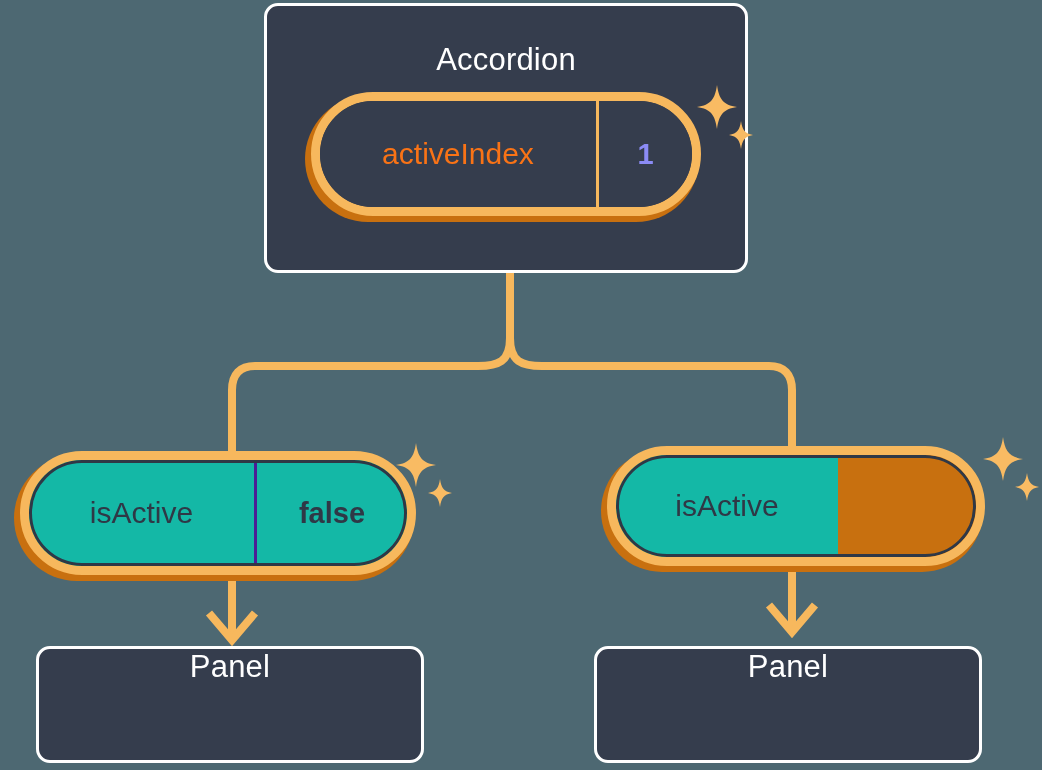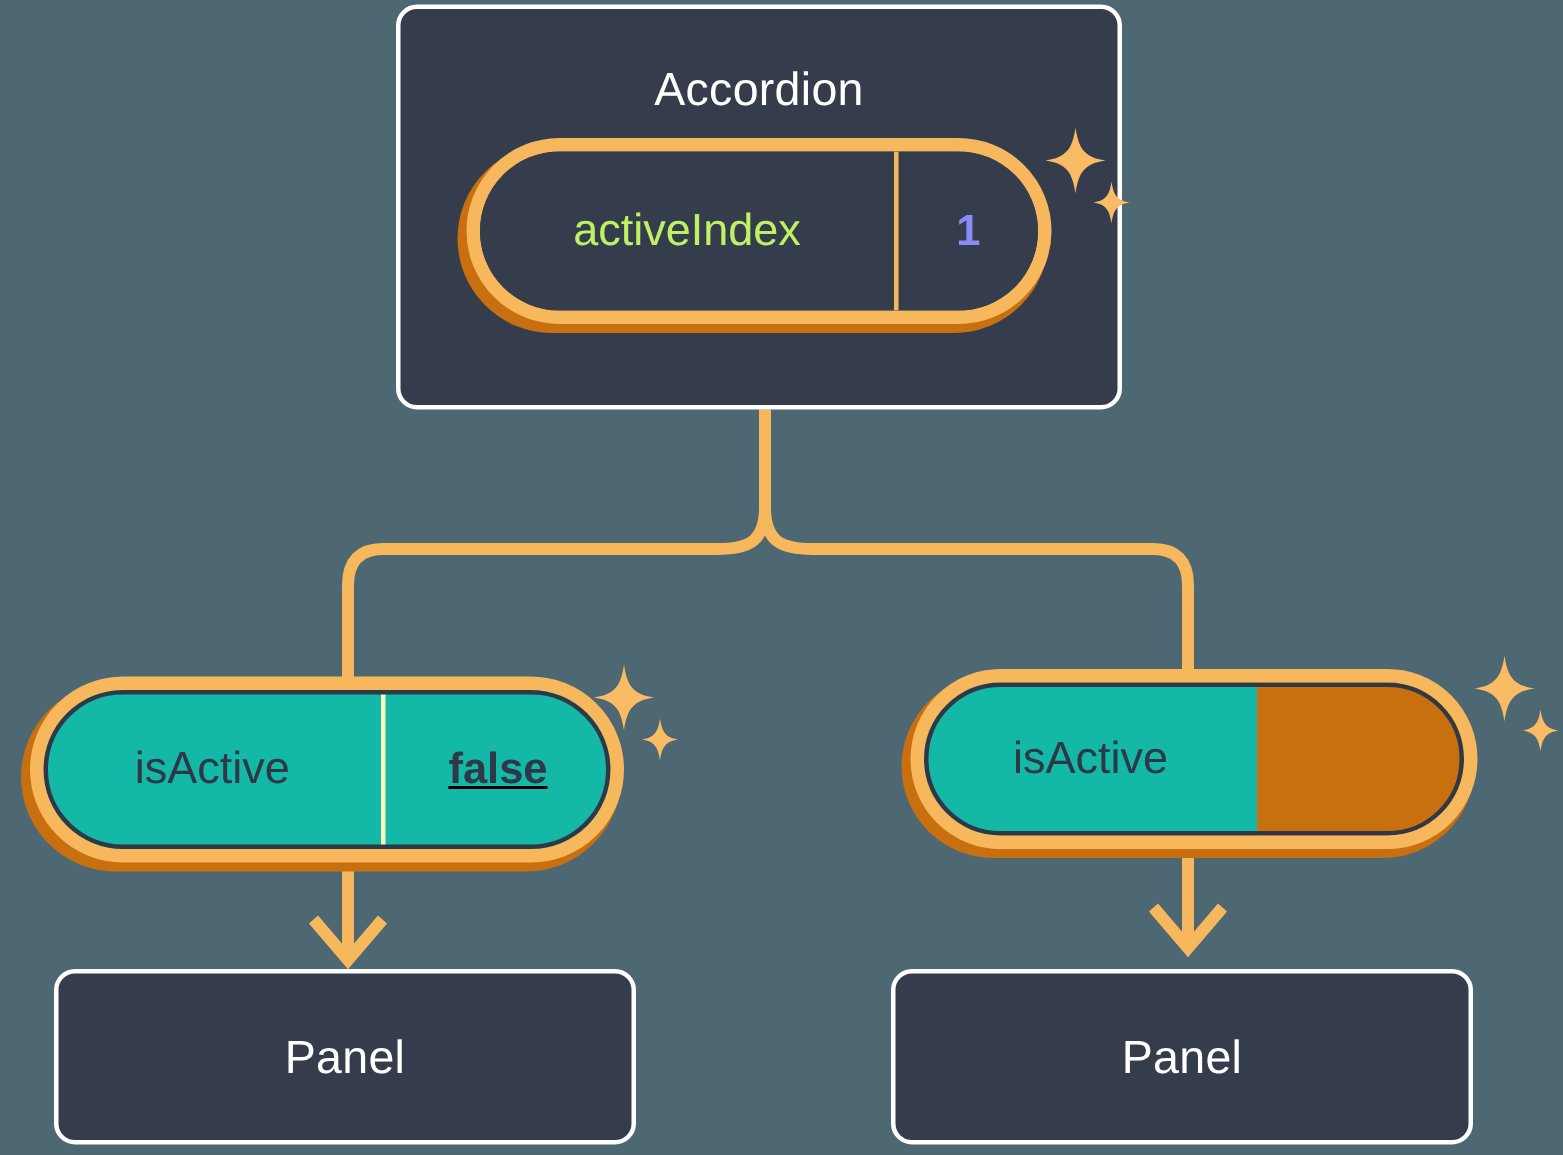--- a/index.html
+++ b/index.html
@@ -29,21 +29,21 @@
     font-size:31px;
     font-weight:400;
     letter-spacing:.2px;
     text-align:center;
     white-space:nowrap;
   }
 
   #accordion-box{left:264px;top:3px;width:484px;height:270px;}
   #accordion-box .node-title{position:absolute;left:0;right:0;top:36px;}
 
-  .panel-box{top:646px;width:388px;height:117px;display:flex;align-items:center;justify-content:center;}
+  .panel-box{top:646px;width:388px;height:117px;display:flex;align-items:flex-start;justify-content:center;}
   #panel-left{left:36px;}
   #panel-right{left:594px;}
   
   .pill-ring{
     position:absolute;
     border-radius:999px;
     background:#c8700f;
     z-index:4;
   }
   .pill-body{
@@ -60,28 +60,28 @@
     display:flex;align-items:center;justify-content:center;
     white-space:nowrap;box-sizing:border-box;
   }
 
   
   #pill-accordion-ring{left:305px;top:96px;width:394px;height:126px;}
   #pill-accordion{left:311px;top:92px;width:390px;height:124px;background:#353d4d;}
   #pill-accordion .pill-cell{background:#353d4d;}
   #pill-accordion .cell-key{flex:0 0 276px;}
   #pill-accordion .cell-val{flex:1 1 auto;border-left:3px solid #f7b85d;}
-  #pill-accordion .key-text{color:#bef264;font-size:30px;font-weight:400;}
+  #pill-accordion .key-text{color:#f97316;font-size:30px;font-weight:400;}
   #pill-accordion .val-text{color:#8b8bf5;font-size:29px;font-weight:700;}
 
   
   .pill-purple .pill-cell{background:#14b8a6;}
   .pill-purple .key-text{color:#2f3846;font-size:30px;font-weight:400;}
   .pill-purple .val-text{color:#2f3846;font-size:29px;font-weight:700;}
-  .pill-purple .cell-val{border-left:3px solid #fef9c3;text-decoration:underline;}
+  .pill-purple .cell-val{border-left:3px solid #4c1d95;}
   .pill-purple{border-color:#f7b85d;}
   .pill-inner-outline{
     position:absolute;inset:0;border-radius:999px;
     border:3px solid #2f3846;box-sizing:border-box;pointer-events:none;
   }
 
   #pill-left-ring{left:14px;top:455px;width:400px;height:126px;}
   #pill-left{left:20px;top:451px;width:396px;height:124px;}
   #pill-left .cell-key{flex:0 0 225px;}
   #pill-left .cell-val{flex:1 1 auto;}

